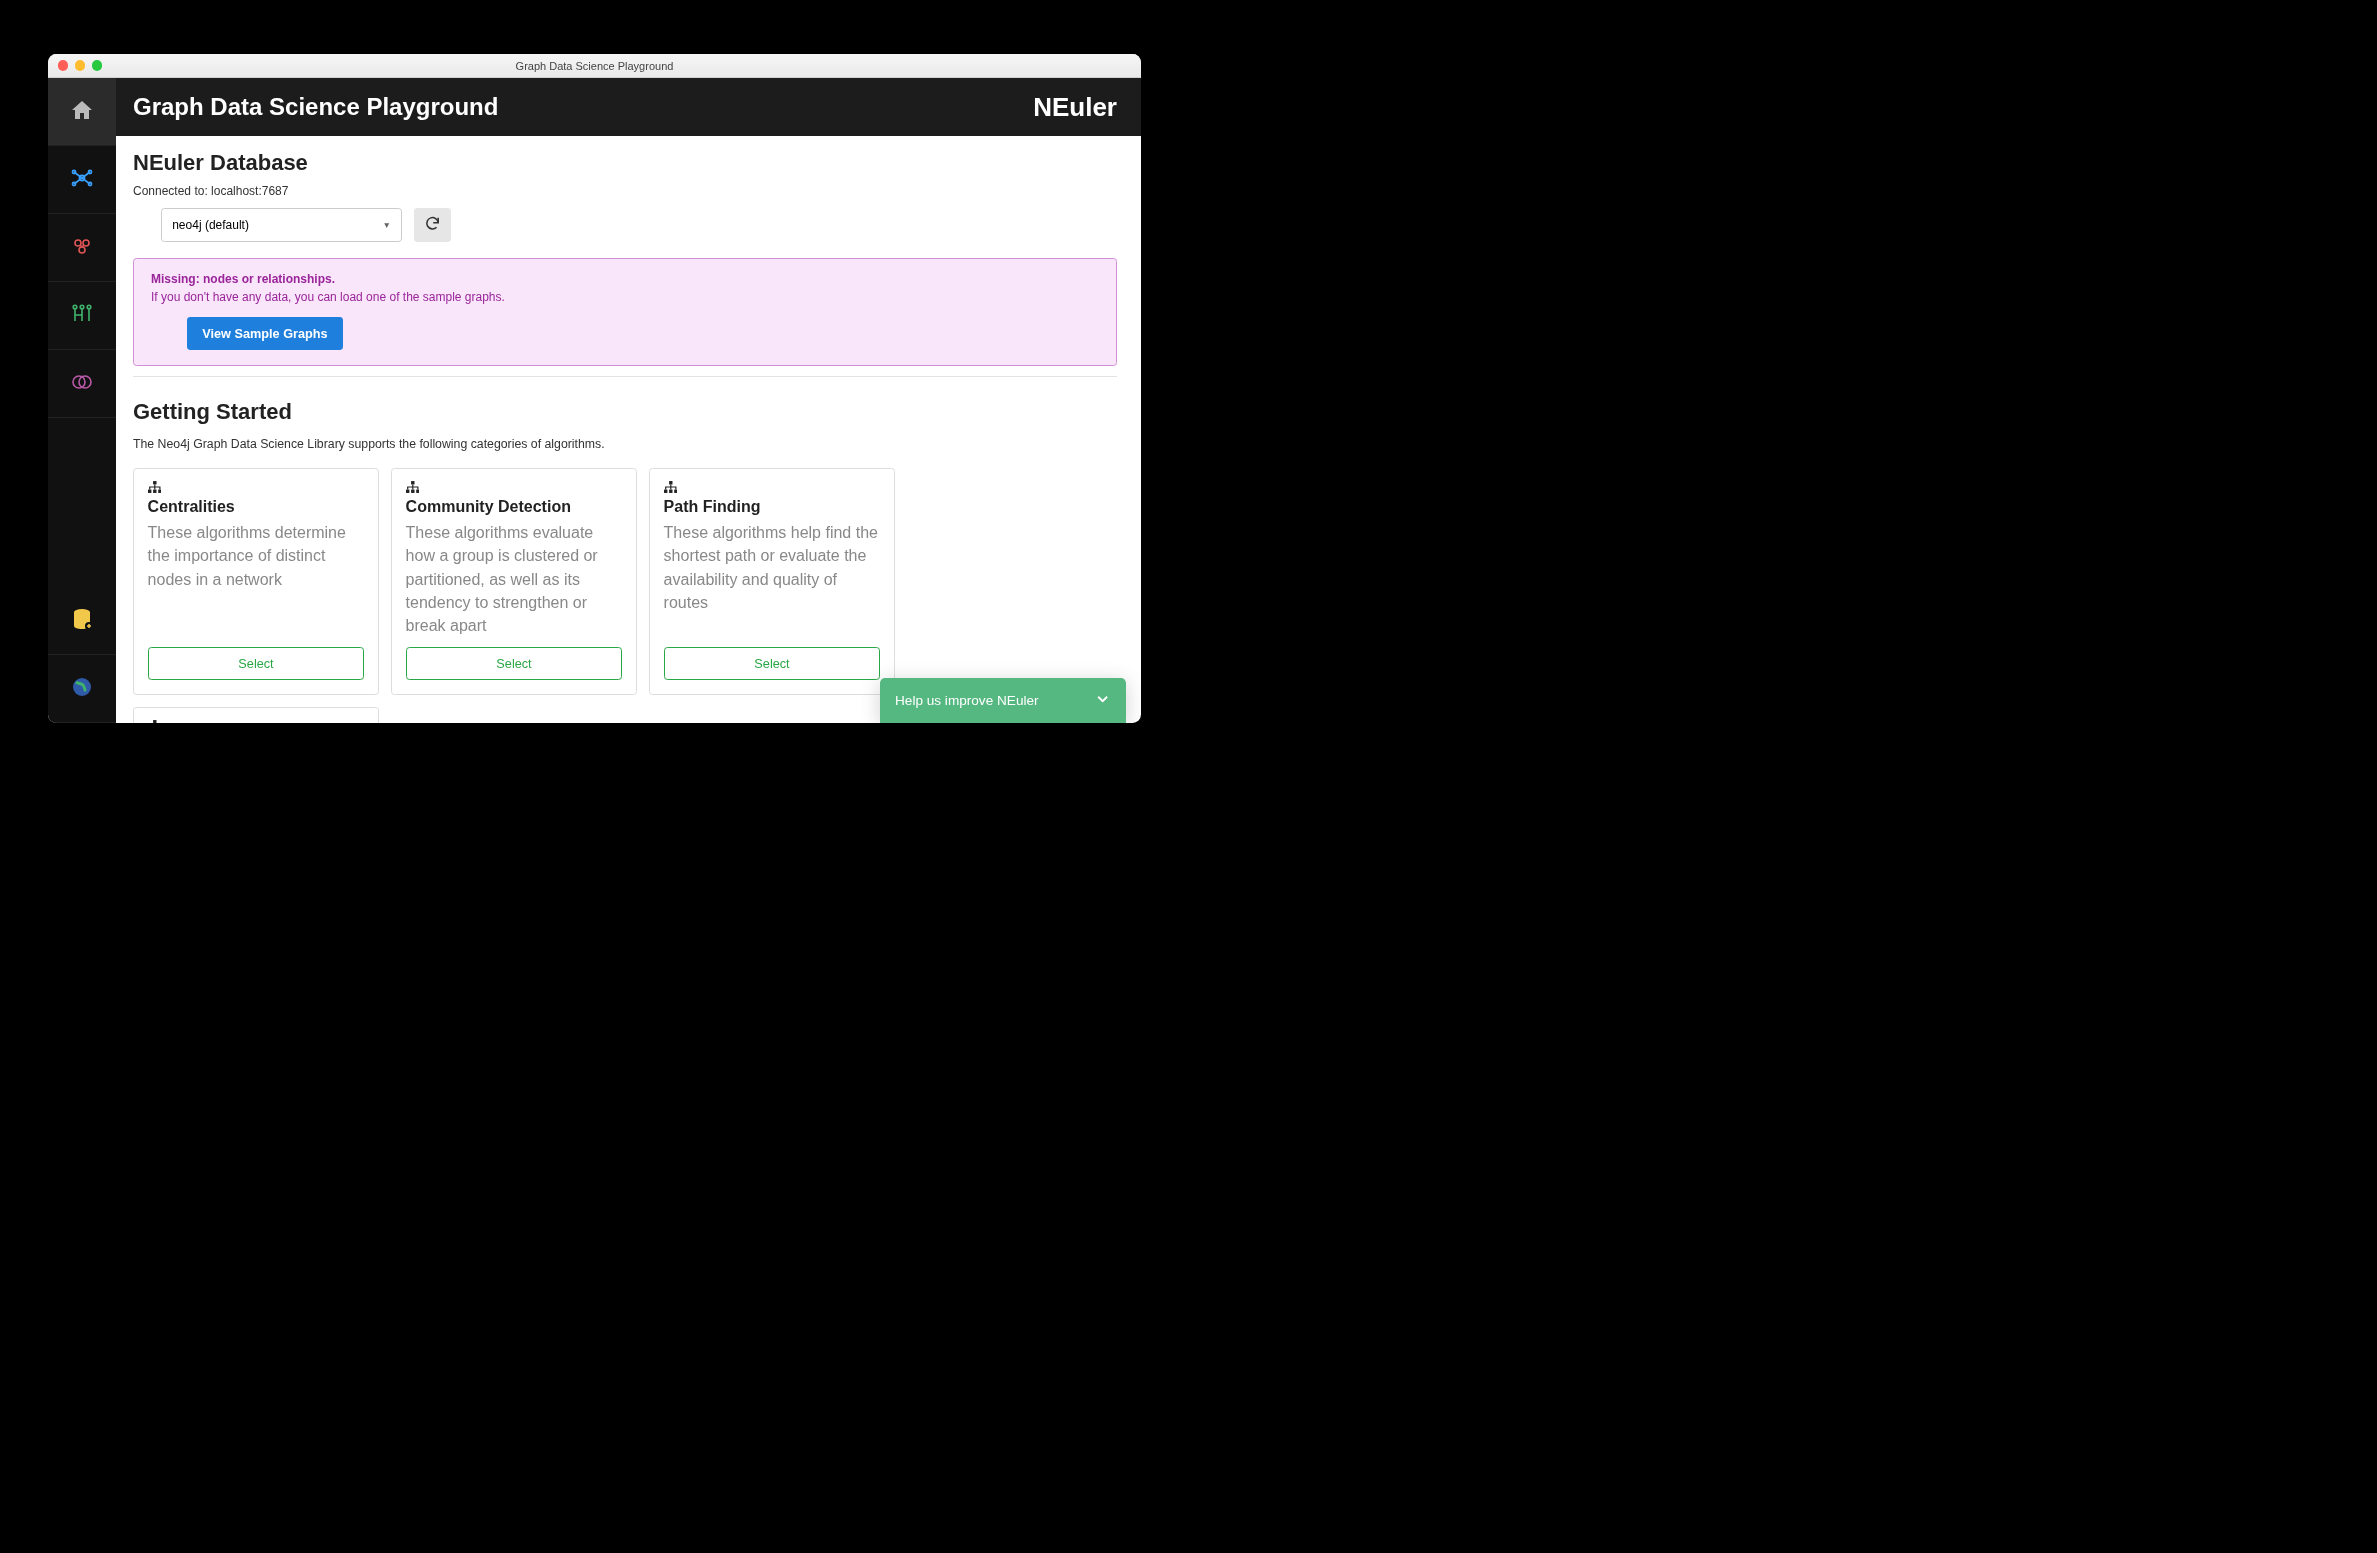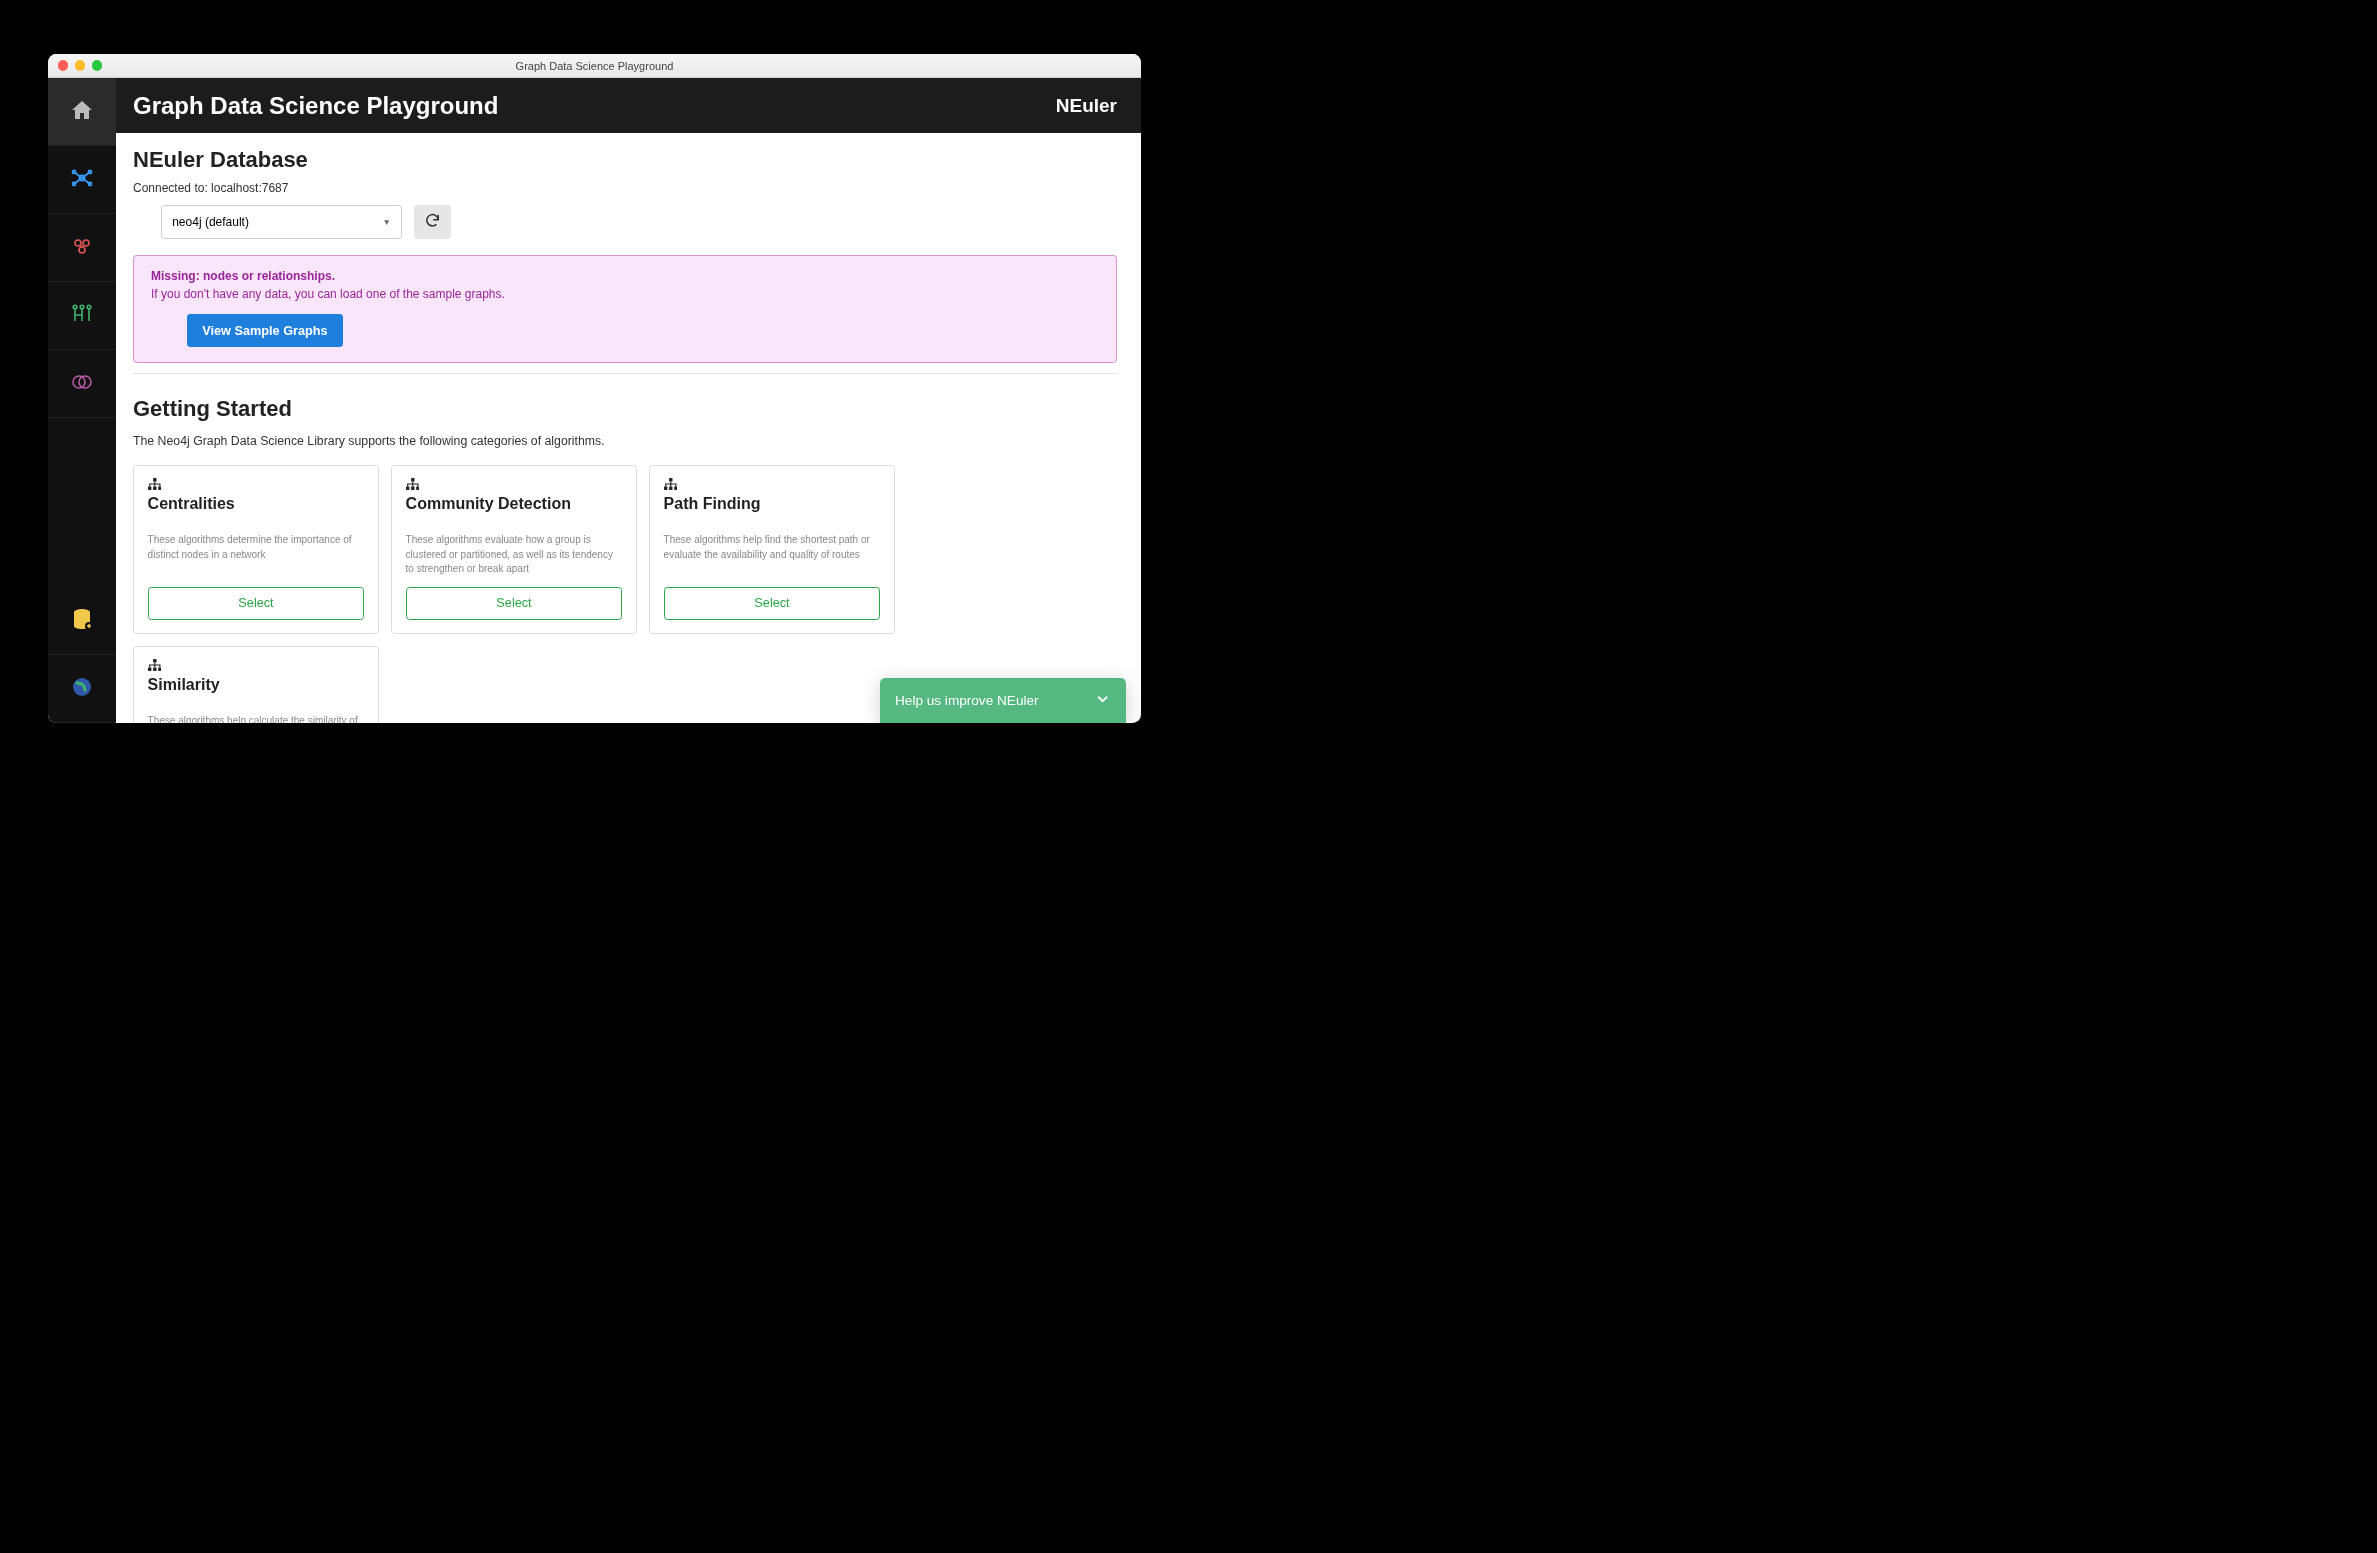--- a/index.html
+++ b/index.html
@@ -61,21 +61,21 @@
   .header-bar {
     background: #1c1c1c;
     color: #fff;
     display: flex;
     align-items: center;
     justify-content: space-between;
     padding: 13.6px 24px 13.6px 17px;
     flex-shrink: 0;
   }
   .header-bar h1 { font-size: 24px; font-weight: 700; }
-  .header-bar .brand { font-size: 19px; font-weight: 600; margin-left: 12px; }
+  .header-bar .brand { font-size: 26px; font-weight: 600; margin-left: 12px; }
   .content {
     flex: 1;
     overflow-y: auto;
     padding: 13.6px 24px 0 17px;
     position: relative;
   }
   .content h2 { font-size: 22px; font-weight: 700; color: #222; margin-bottom: 8.5px; }
   .connected-line { font-size: 12px; color: #333; margin-bottom: 10.2px; }
   .db-row { display: flex; align-items: center; gap: 12px; margin-bottom: 15.3px; padding-left: 28px; }
   .db-select {
@@ -116,21 +116,21 @@
   .gs-intro { font-size: 12.3px; color: #333; margin: 12px 0 17px; }
   .card-grid { display: grid; grid-template-columns: repeat(3, 246px); gap: 12px; }
   .card {
     border: 0.8px solid #ddd; border-radius: 3.4px;
     padding: 12px 13.6px 13.6px;
     display: flex; flex-direction: column;
     min-height: 144px;
   }
   .card .sitemap-icon { margin-bottom: 1.7px; }
   .card h3 { font-size: 16px; font-weight: 700; color: #222; margin-bottom: 5.1px; }
-  .card p { font-size: 10px; color: #888; line-height: 1.45; flex: 1; margin-top: 15px; }
+  .card p { font-size: 16px; color: #888; line-height: 1.45; flex: 1; }
   .select-btn {
     margin-top: 10.2px;
     border: 0.8px solid #29a745; color: #29a745; background: #fff;
     border-radius: 3.4px; padding: 8.5px 0; font-size: 12.7px;
     cursor: pointer;
   }
   .feedback-panel {
     position: absolute;
     right: 15.3px;
     bottom: 0;

